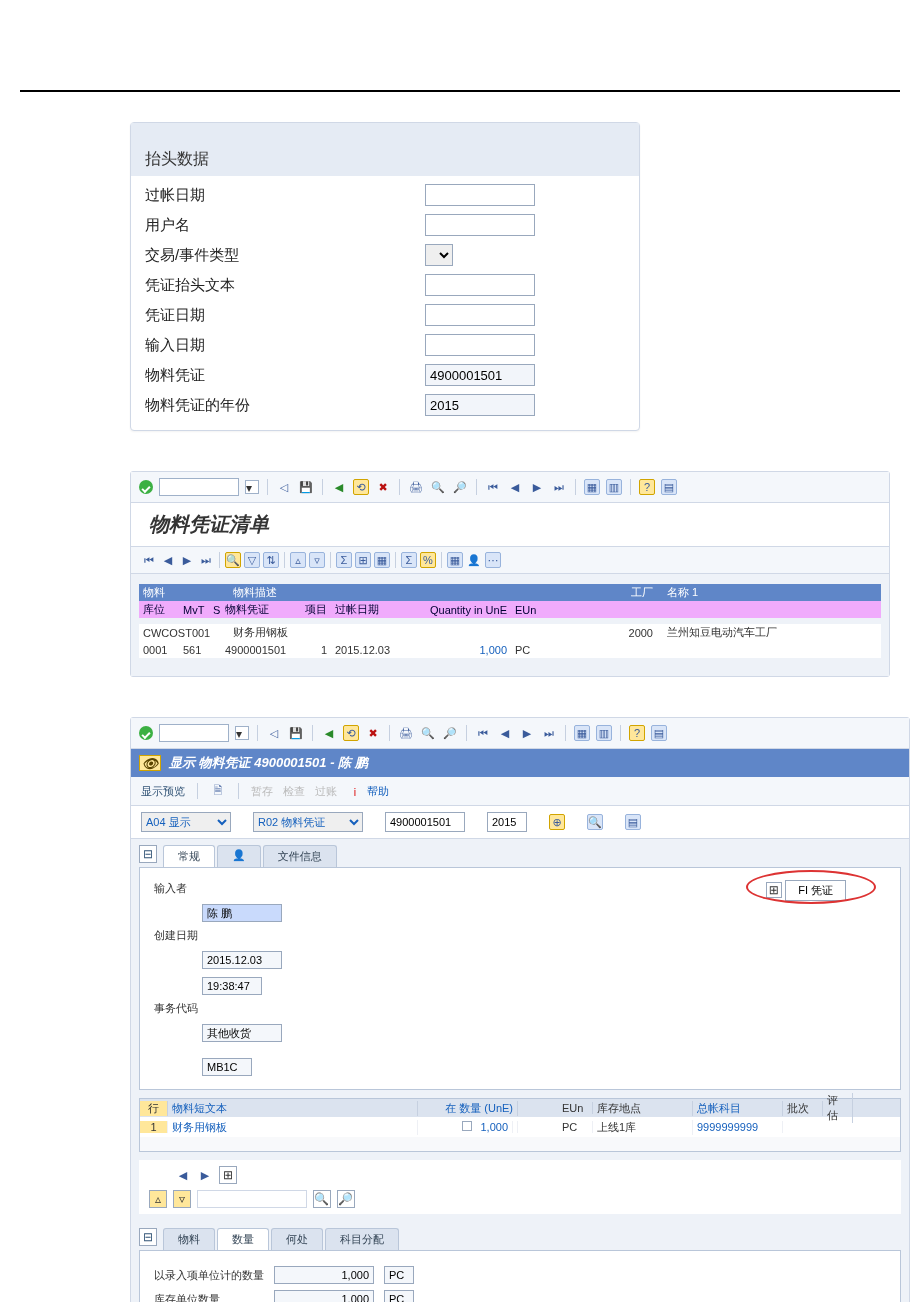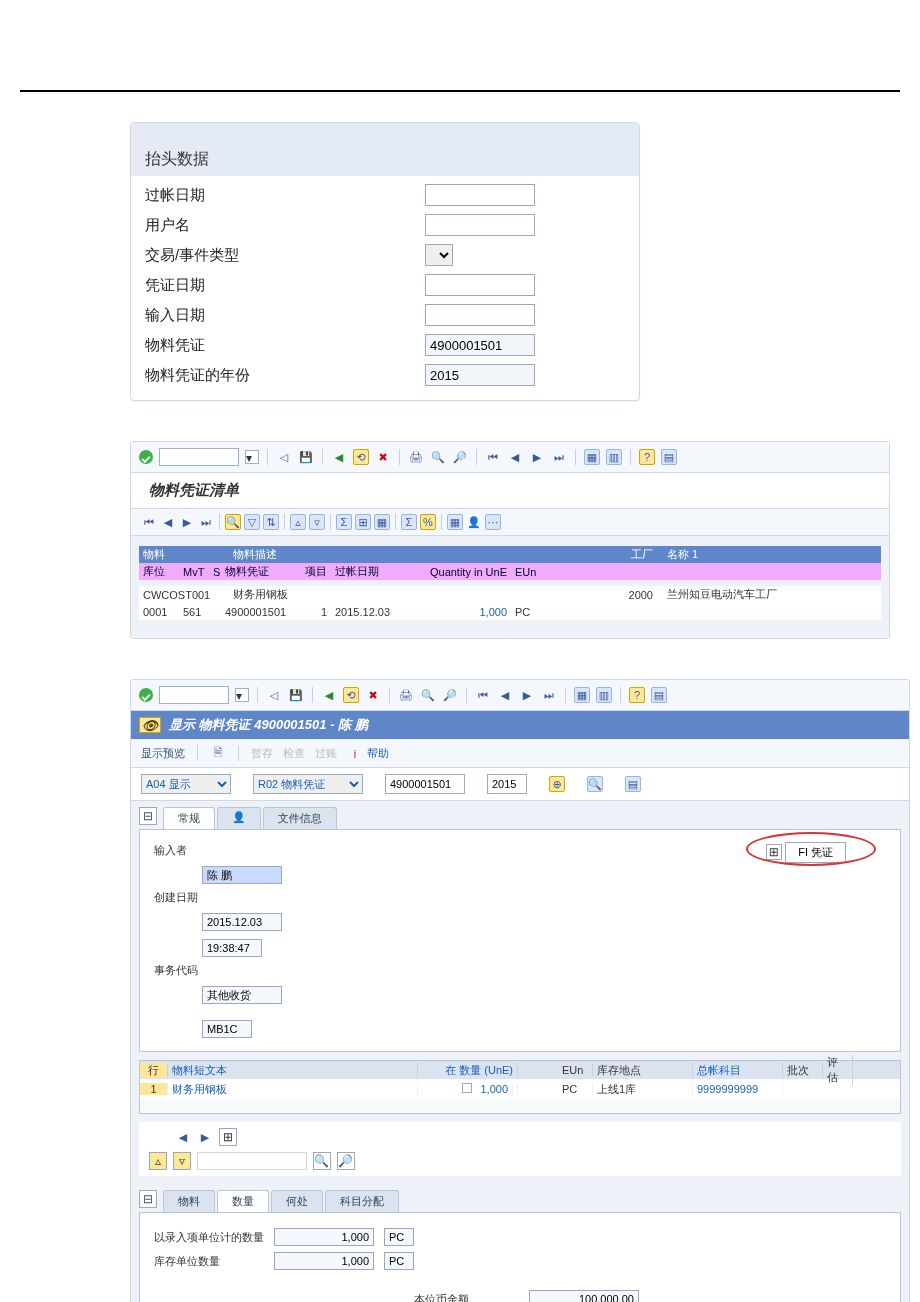--- a/index.html
+++ b/index.html
@@ -23,21 +23,21 @@
   .chk { width:14px;height:14px;border-radius:50%;background:#3cb043;position:relative;display:inline-block; }
   .chk::after{content:"";position:absolute;left:3px;top:6px;width:6px;height:3px;border-left:2px solid #fff;border-bottom:2px solid #fff;transform:rotate(-45deg);}
   .dd { width:80px; height:18px; background:#fff; border:1px solid #9fb1c9; }
   .dd.xs{width:auto;min-width:14px;height:14px;background:#fff;}
   .sep { width:1px; height:16px; background:#c6d0e0; margin:0 2px; }
   .ic { width:16px;height:16px;display:inline-flex;align-items:center;justify-content:center;font-size:11px;color:#3a5b9b;cursor:pointer; }
   .ic.y{background:#ffe79a;border:1px solid #d1a400;border-radius:2px;}
   .ic.b{background:#d9e5f8;border:1px solid #98b3dc;border-radius:2px;}
   .ic.g{color:#2a8a2a;}
   .ic.r{color:#b11;}
-  .panel2 .subtitle { background:#fff; padding:8px 18px; font-style: italic; font-size:15px; font-weight:bold; border-bottom:1px solid #d0d8e6;}
+  .panel2 .subtitle { background:#fff; padding:8px 18px; font-style: italic; font-size:20px; font-weight:bold; border-bottom:1px solid #d0d8e6;}
   .panel2 .toolbar2 { display:flex; align-items:center; gap:3px; padding:5px 10px; background:#f4f7fb; border-bottom:1px solid #d0d8e6;}
   .panel2 .list-area { padding:10px 8px 18px 8px; background:#eef2f8; }
   .hdr-row { display:flex; background:#5f86c8; color:#fff; height:17px; align-items:center; font-size:11px; }
   .hdr-row span { padding:0 4px; }
   .sub-row { display:flex; background:#f0abfc; color:#003; height:17px; align-items:center; font-size:11px;}
   .sub-row span{ padding:0 4px; }
   .data-row { display:flex; background:#fff; height:17px; align-items:center; font-size:11px; font-family: "Courier New", monospace; }
   .data-row span { padding:0 4px; }
   .c-mat{width:90px;} .c-desc{width:150px;} .c-plant{width:60px;text-align:right;} .c-name{flex:1;}
   .c-sloc{width:40px;} .c-mvt{width:30px;} .c-s{width:12px;} .c-doc{width:80px;} .c-item{width:30px;text-align:right;} .c-pd{width:80px;} .c-qty{width:100px;text-align:right;color:#1560bd;} .c-un{width:40px;}
@@ -105,20 +105,24 @@
       </div>
     <div class="frow">
         <div class="flabel">用户名</div>
         <input type="text" value="" style="">
       </div>
     <div class="frow">
         <div class="flabel">交易/事件类型</div>
         <select class="small"></select>
       </div>
     <div class="frow">
+        <div class="flabel">凭证抬头文本</div>
+        <input type="text" style="">
+      </div>
+    <div class="frow">
         <div class="flabel">凭证日期</div>
         <input type="text" style="">
       </div>
     <div class="frow">
         <div class="flabel">输入日期</div>
         <input type="text" style="">
       </div>
     <div class="frow">
         <div class="flabel">物料凭证</div>
         <input type="text" class="readonly" value="4900001501" style="">

